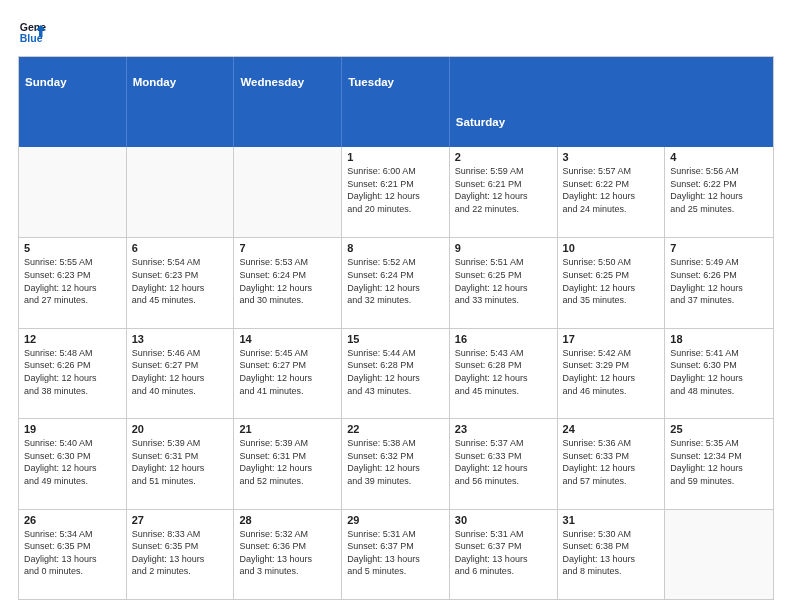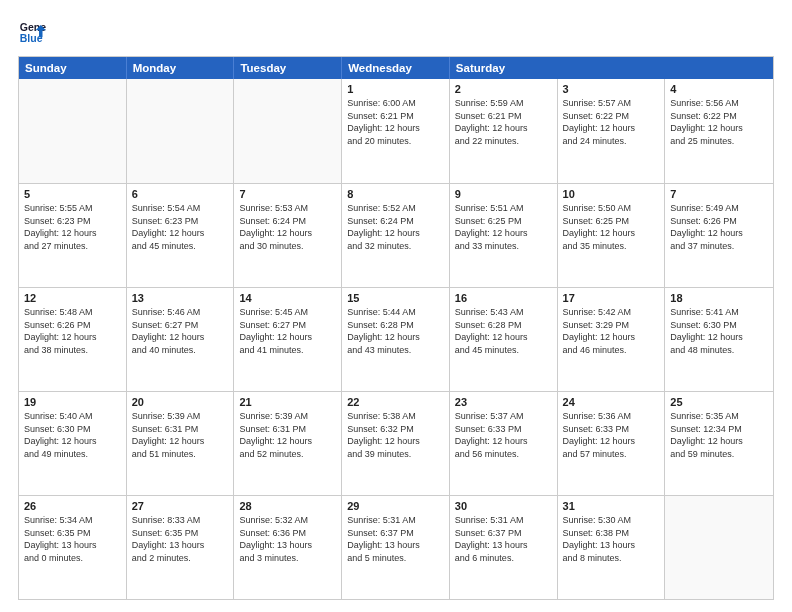--- a/index.html
+++ b/index.html
@@ -53,25 +53,25 @@
     }
     .cal-header {
       display: grid;
       grid-template-columns: repeat(7, 1fr);
       background: #2563c0;
     }
     .cal-header-cell {
       color: #fff;
       font-size: 11.5px;
       font-weight: bold;
-      padding: 5px 6px;
+      padding: 19px 6px;
       border-right: 1px solid #4a7fd4;
       text-align: left;
     }
-    .cal-header-cell:last-child { border-right: none; }
+    .cal-header-cell:last-child { border-right: none; margin-top: 40px; }
     .cal-body {
       display: grid;
       grid-template-rows: repeat(5, 1fr);
       flex: 1;
     }
     .cal-row {
       display: grid;
       grid-template-columns: repeat(7, 1fr);
       border-top: 1px solid #ccc;
     }
@@ -116,22 +116,22 @@
     <div class="title-block">
       <div class="month-title"></div>
       <div class="subtitle"></div>
     </div>
   </div>
 
   <div class="calendar">
     <div class="cal-header">
     <div class="cal-header-cell">Sunday</div>
         <div class="cal-header-cell">Monday</div>
+        <div class="cal-header-cell">Wednesday</div>
         <div class="cal-header-cell">Tuesday</div>
-        <div class="cal-header-cell">Wednesday</div>
         <div class="cal-header-cell">Saturday</div>
       </div>
     <div class="cal-body">
     <div class="cal-row">
           <div class="cal-cell empty"></div>
           <div class="cal-cell empty"></div>
           <div class="cal-cell empty"></div>
           <div class="cal-cell">
             <span class="day-num">1</span>
             <span class="cell-line">Sunrise: 6:00 AM</span>

